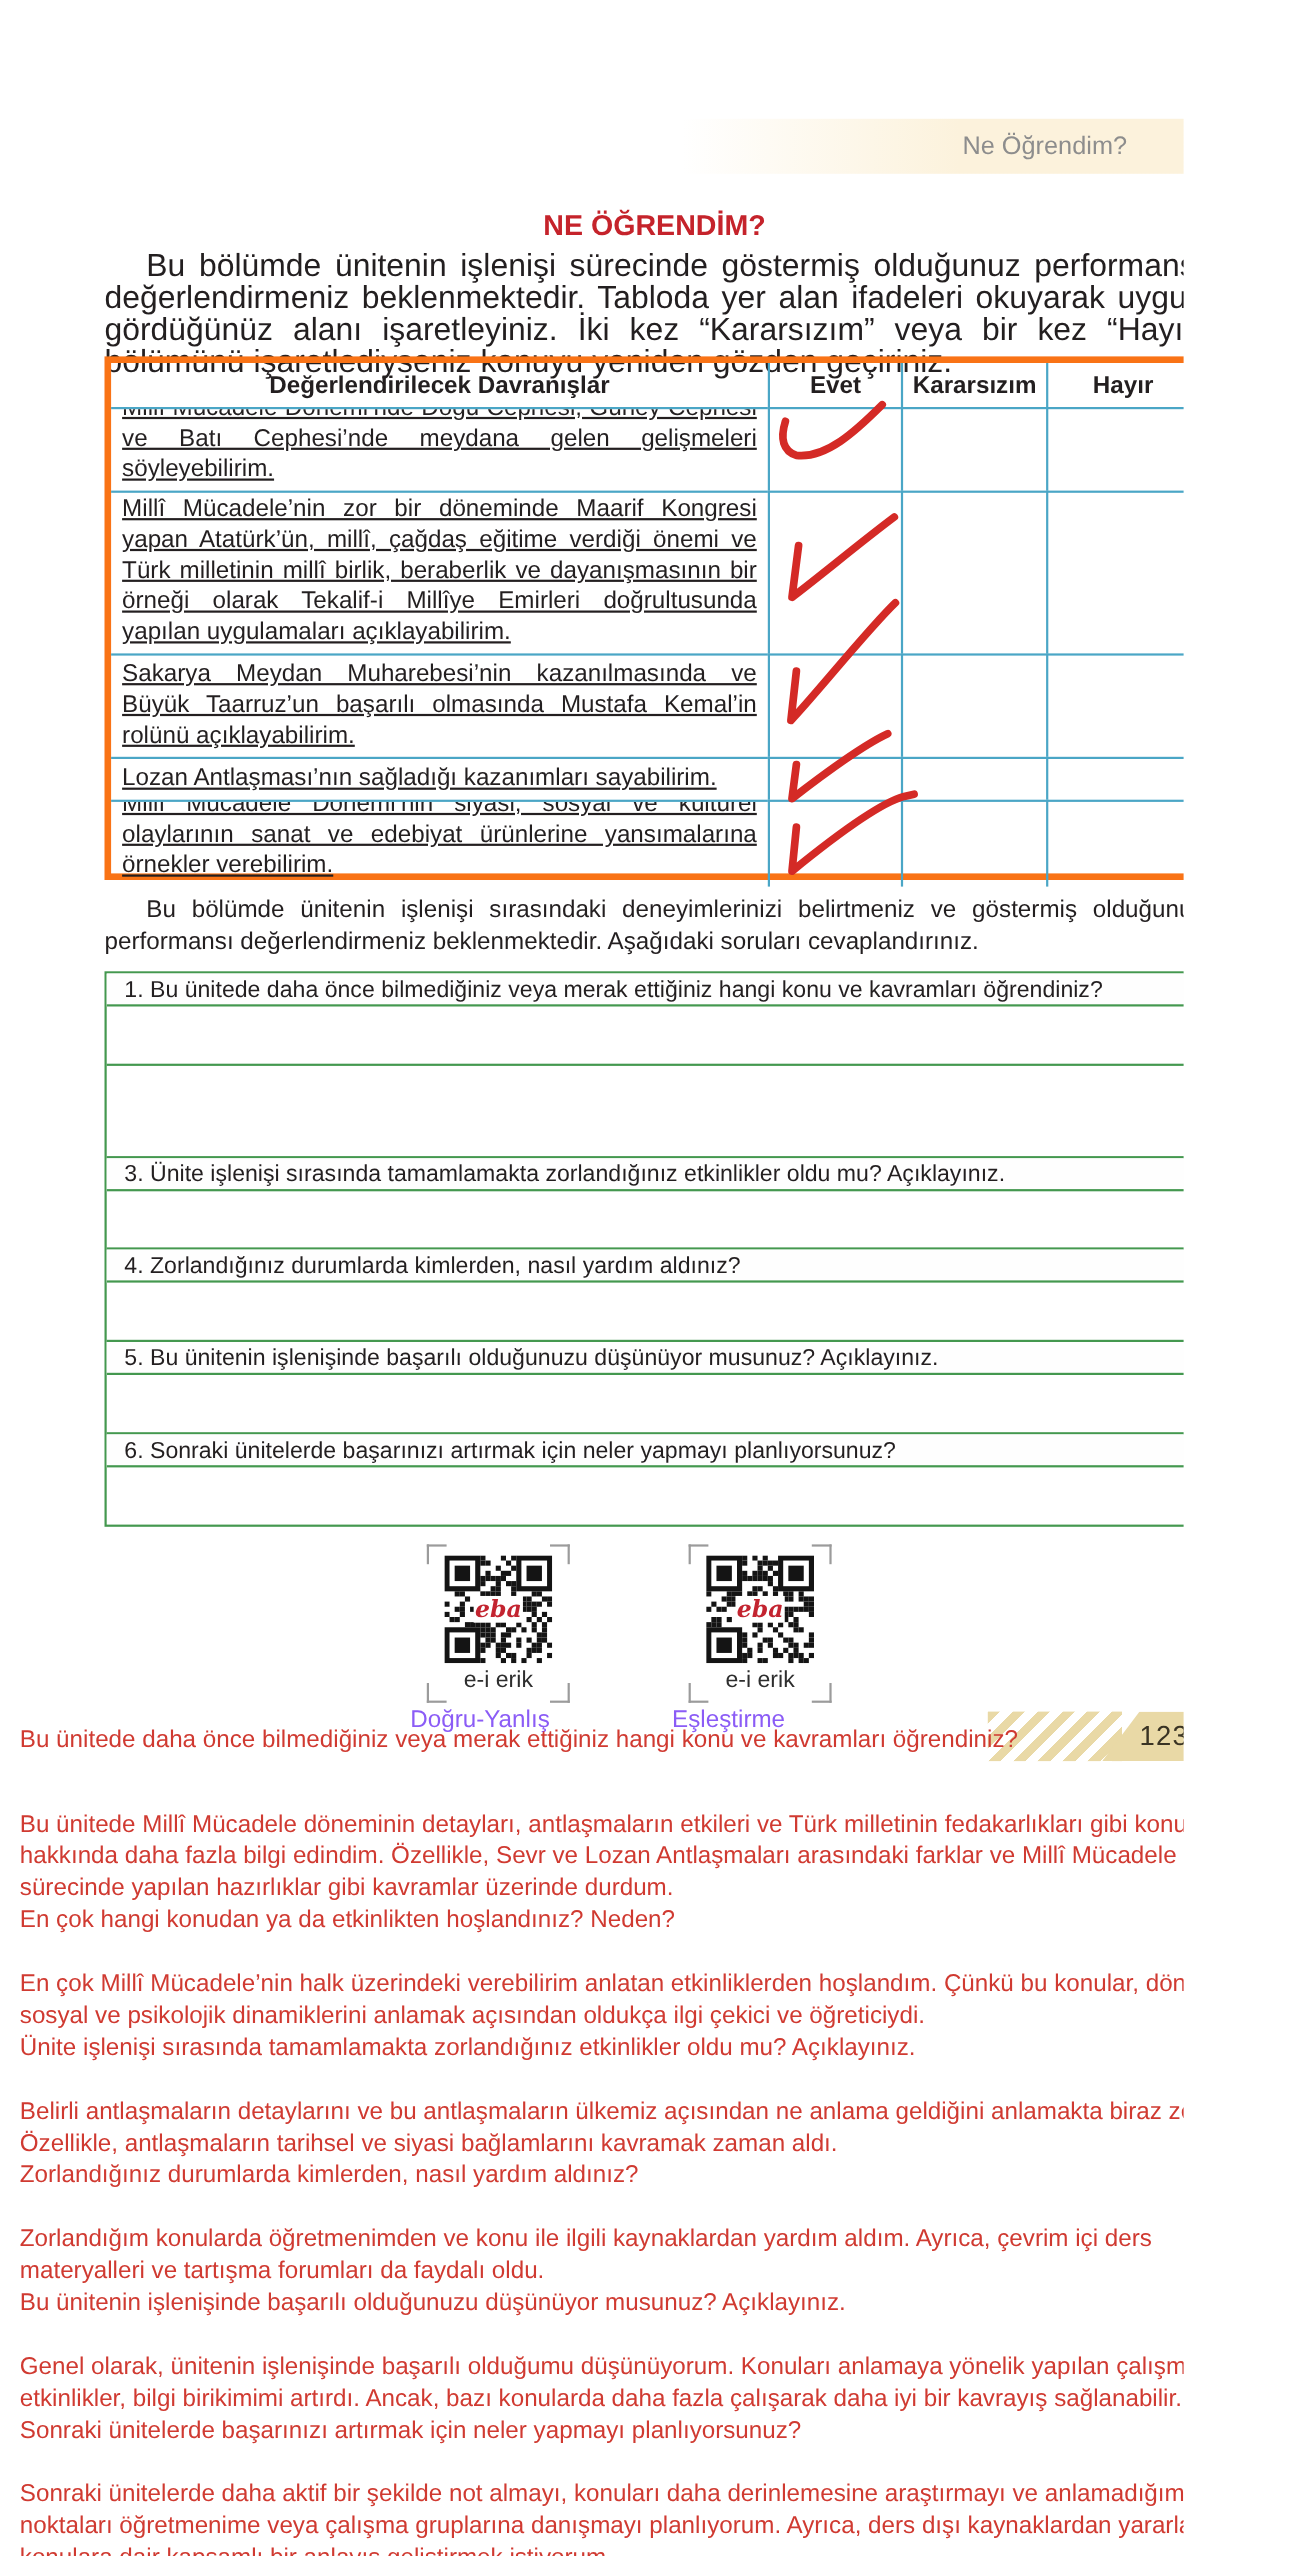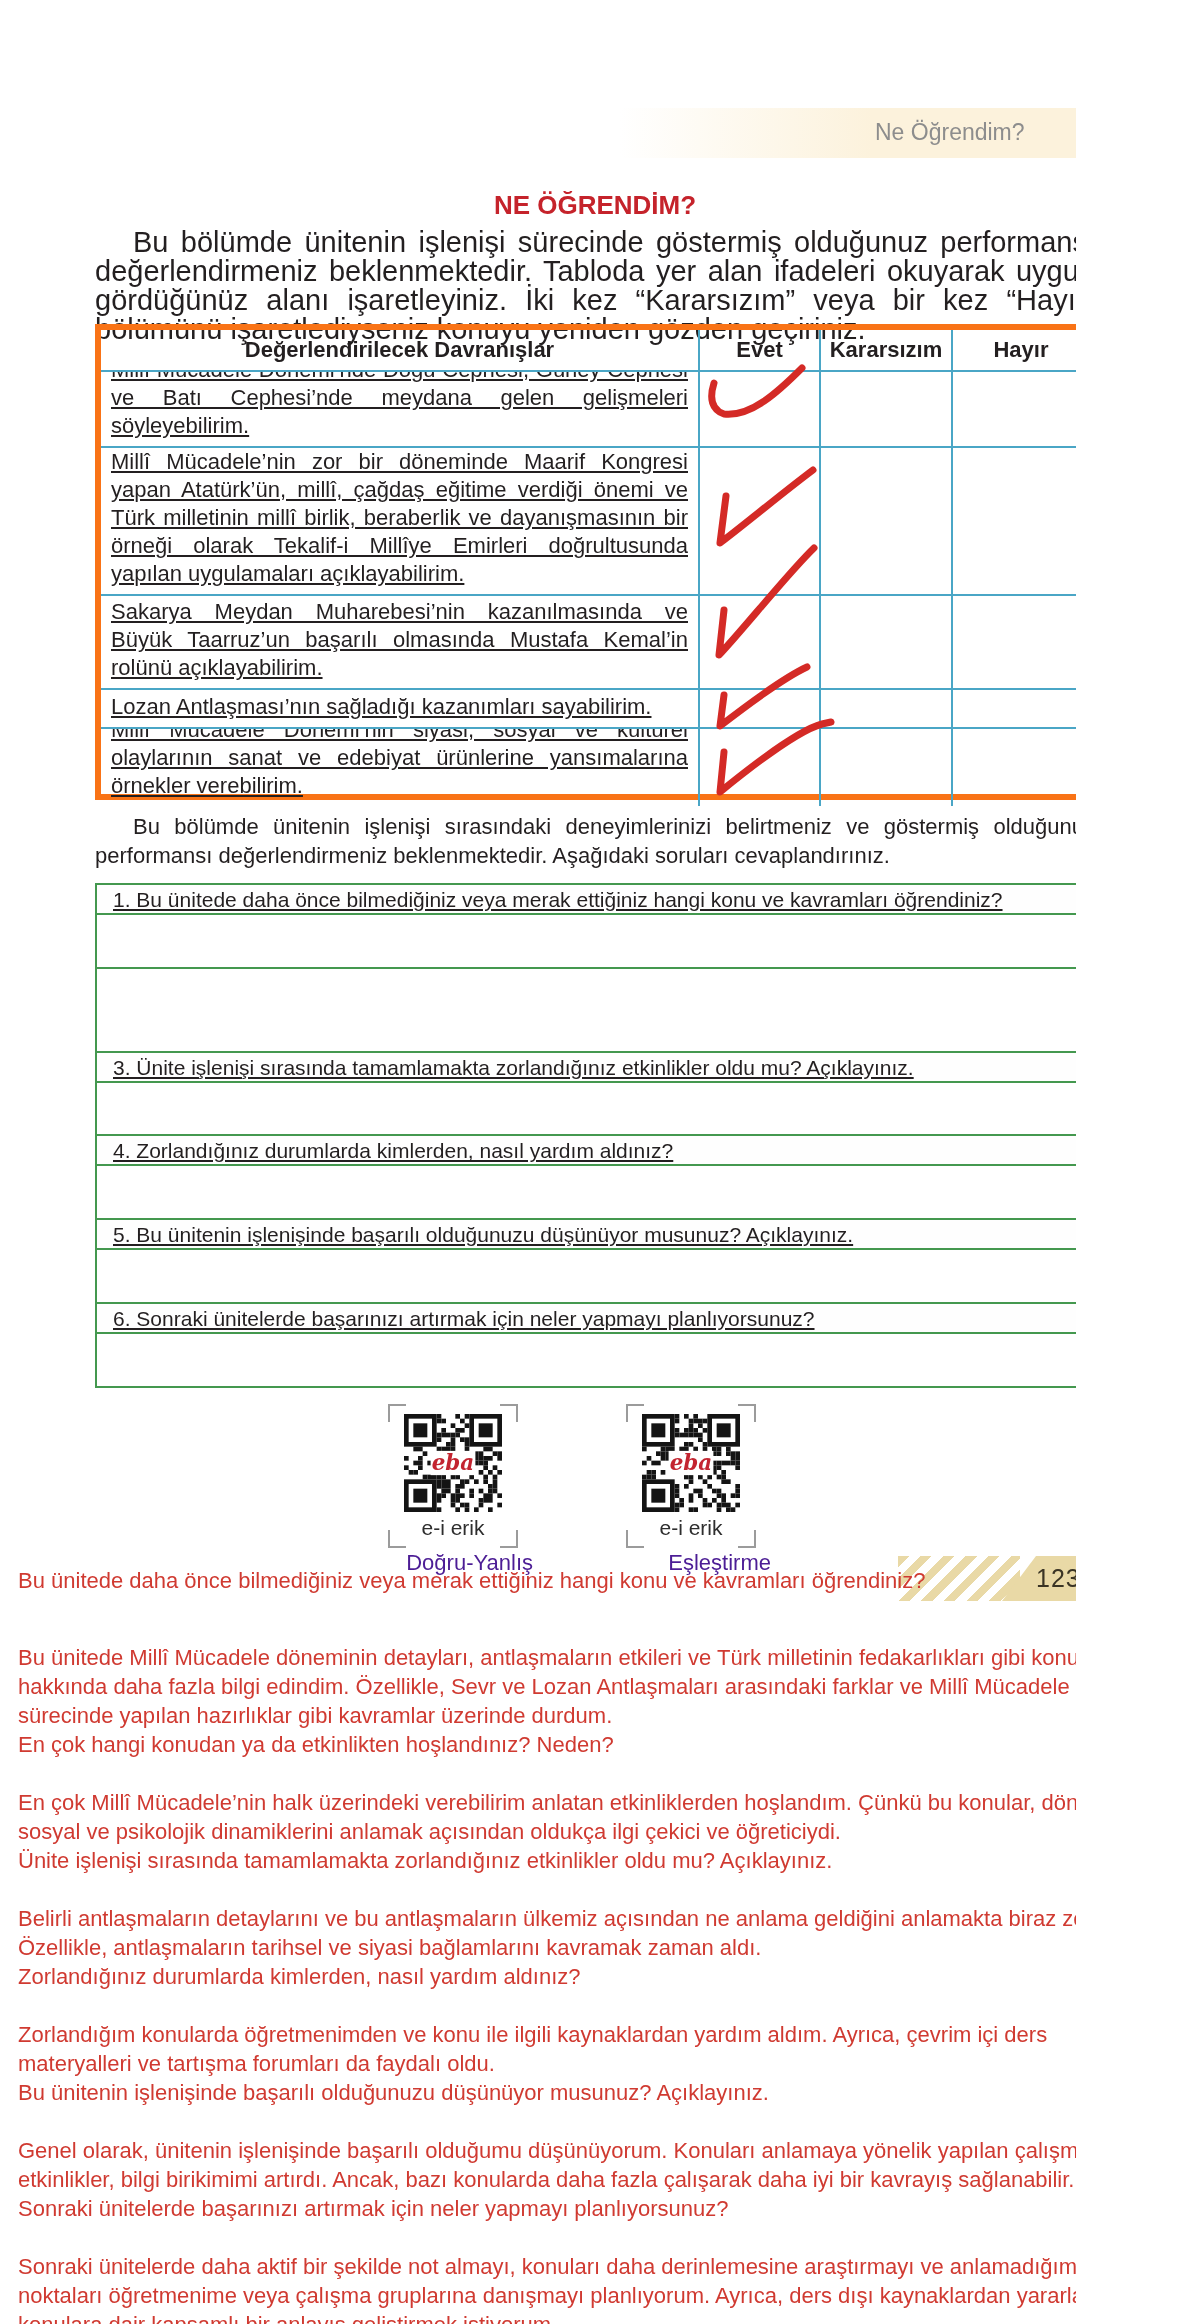--- a/index.html
+++ b/index.html
@@ -33,34 +33,34 @@
 
   .midpar{position:absolute;left:95px;top:812px;width:1000px;font-size:22px;line-height:29px;
           text-align:justify;text-indent:38px;}
 
   
   .qbox{position:absolute;left:95px;top:883px;width:1000px;height:505px;box-sizing:border-box;
         border:2px solid #44984f;display:flex;flex-direction:column;}
   .qblock{flex:1;display:flex;flex-direction:column;border-bottom:2px solid #44984f;}
   .qblock:last-child{border-bottom:none;}
   .qlabel{height:30px;box-sizing:border-box;border-bottom:2px solid #44984f;
-          font-size:21px;padding:3px 12px 0 16px;background:#fefefe;text-decoration:underline;}
+          font-size:21px;padding:3px 12px 0 16px;background:#fefefe;}
   .qanswer{flex:1;}
 
   
   .qr-block{position:absolute;top:1404px;width:130px;height:144px;}
   .qr-block .corner{position:absolute;width:16px;height:16px;border:0 solid #9b9b9b;}
   .corner.tl{left:0;top:0;border-left-width:2px;border-top-width:2px;}
   .corner.tr{right:0;top:0;border-right-width:2px;border-top-width:2px;}
   .corner.bl{left:0;bottom:0;border-left-width:2px;border-bottom-width:2px;}
   .corner.br{right:0;bottom:0;border-right-width:2px;border-bottom-width:2px;}
   svg.qr{position:absolute;left:16px;top:10px;width:98px;height:98px;fill:#141414;}
   .qr-caption{position:absolute;left:0;top:112px;width:100%;text-align:center;
               font-size:21px;color:#2e2e2e;}
-  .qr-label{position:absolute;top:1550px;width:160px;text-align:right;font-size:22px;color:#4c1d95;}
+  .qr-label{position:absolute;top:1550px;width:160px;text-align:left;font-size:22px;color:#8b5cf6;}
 
   
   .stripes{position:absolute;left:898px;top:1556px;width:122px;height:45px;z-index:1;
            background:repeating-linear-gradient(135deg,#e9d9a6 0 8px,#ffffff 8px 16px);}
   .pageband{position:absolute;left:1002px;top:1556px;width:178px;height:45px;z-index:2;
             background:#e9d9a6;clip-path:polygon(34px 0,100% 0,100% 100%,0 100%);}
   .pagenum{position:absolute;left:1036px;top:1564px;z-index:3;font-size:25px;color:#3a3424;letter-spacing:1px;}
 
   
   .qa{position:absolute;left:18px;top:1566px;width:1148px;z-index:6;

